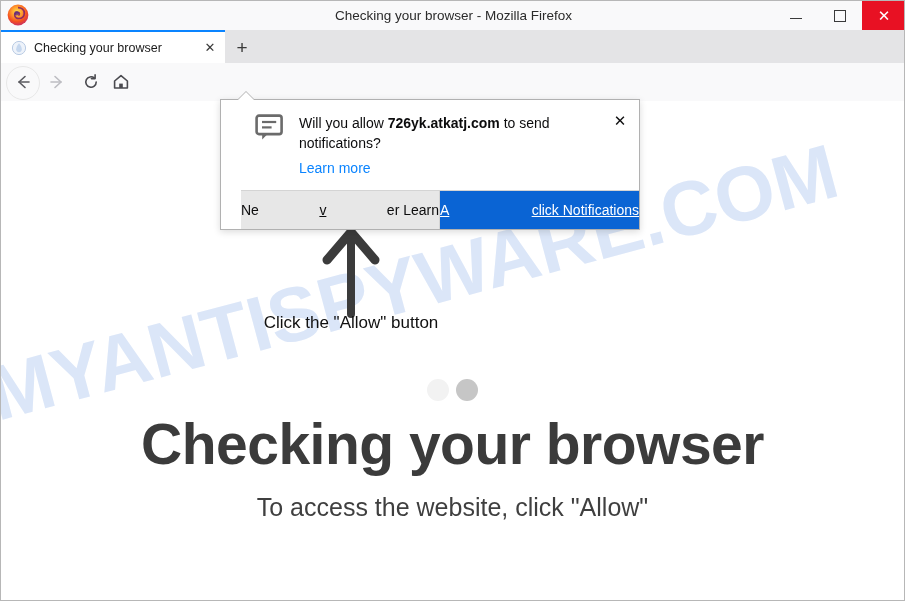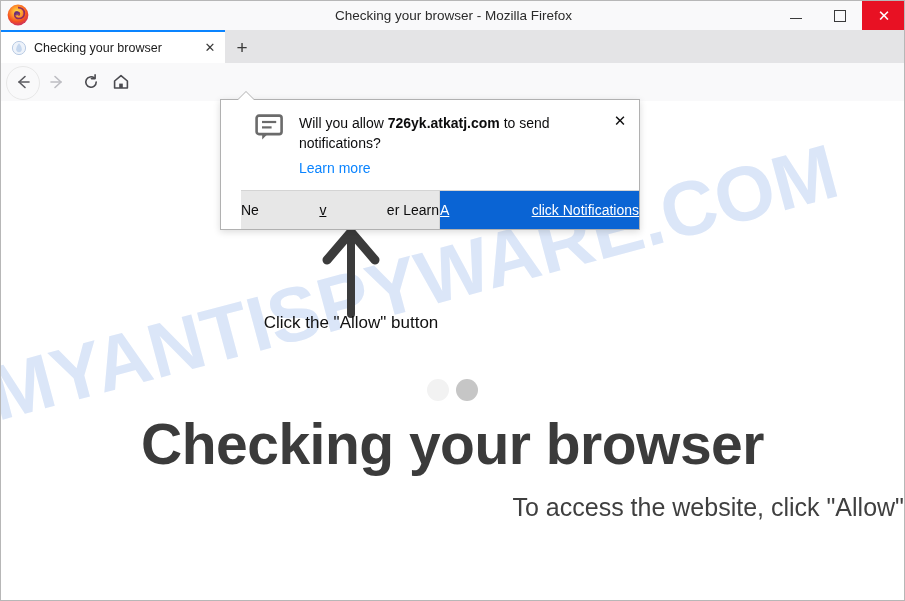--- a/index.html
+++ b/index.html
@@ -302,21 +302,21 @@
     font-size: 57px;
     font-weight: 700;
     color: #3b3b3b;
     letter-spacing: -0.5px;
     line-height: 1.1;
   }
   .subline {
     position: absolute;
     left: 0; top: 392px;
     width: 903px;
-    text-align: right;
+    text-align: center;
     font-size: 25px;
     color: #3f3f3f;
     font-weight: 400;
   }
 
   
   .popup {
     position: absolute;
     left: 219px; top: 98px;
     width: 398px;

